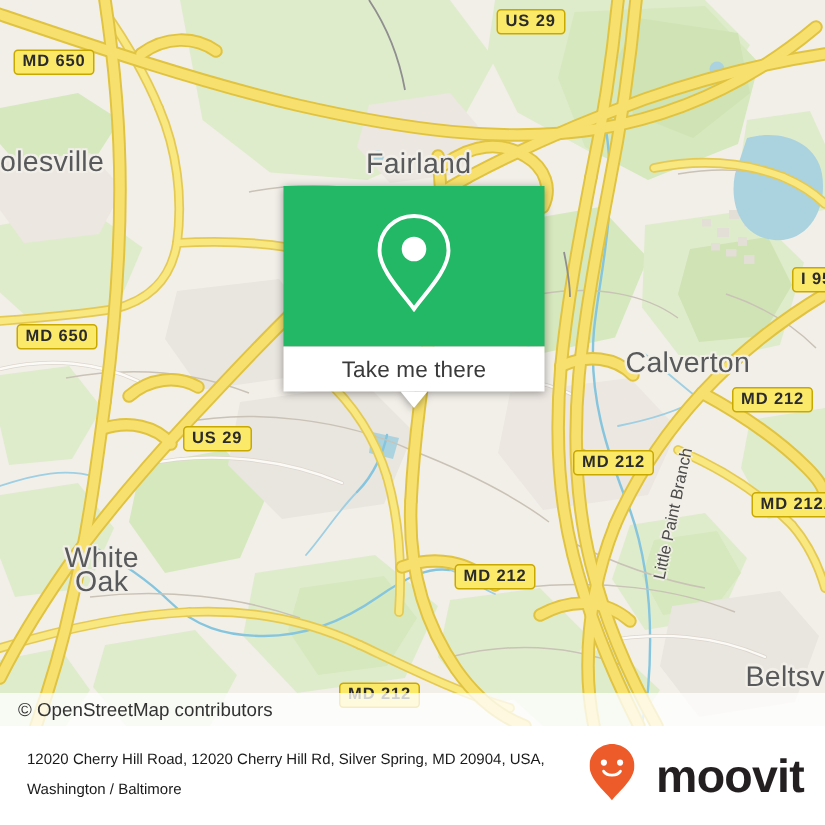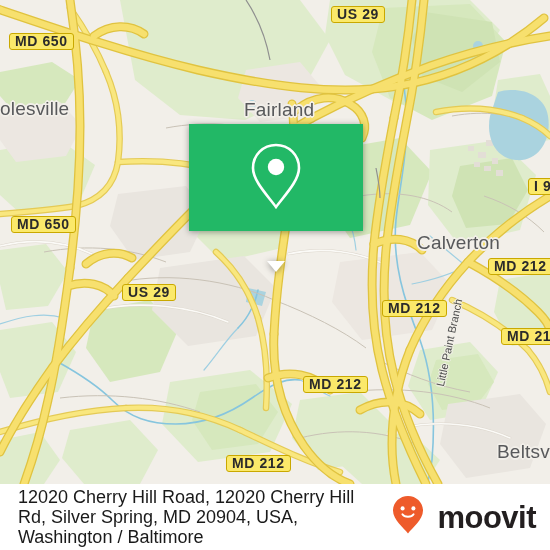--- a/index.html
+++ b/index.html
@@ -48,21 +48,21 @@
   .place-label.two-line { line-height: 16px; text-align: center; }
 
   
   .shield {
     position: absolute;
     background: #fbe96a;
     border: 1.6px solid #c9a800;
     border-radius: 3px;
     color: #2b2b2b;
     font-family: "Liberation Sans", sans-serif;
-    font-size: 14px;
+    font-size: 11px;
     font-weight: bold;
     letter-spacing: .6px;
     padding: 1px 5px 2px 5px;
     white-space: nowrap;
     line-height: 12px;
   }
 
   
   .river-label {
     position: absolute;
@@ -135,21 +135,21 @@
     height: 66px;
     background: #ffffff;
     display: flex;
     align-items: center;
     box-sizing: border-box;
     padding: 0 14px 0 18px;
   }
   #footer-title {
     flex: 1;
     color: #1a1a1a;
-    font-size: 18px;
+    font-size: 10px;
     line-height: 20px;
     padding-right: 10px;
   }
   #brand {
     display: flex;
     align-items: center;
     gap: 14px;
   }
   #brand-word {
     color: #231f20;
@@ -376,44 +376,50 @@
     </svg>
 
     <div class="place-label big" style="left:0px; top:98px;">olesville</div>
 
     <div class="place-label big" style="left:244px; top:99px;">Fairland</div>
 
     <div class="place-label big" style="left:372px; top:232px;margin-left:45px;">Calverton</div>
 
     <div class="place-label big" style="left:497px; top:441px;">Beltsville</div>
 
+    <div class="place-label two-line big" style="left:43px; top:365px;">White
+Oak</div>
 
     <div class="shield" style="left:9px;   top:33px;">MD 650</div>
     <div class="shield" style="left:11px;  top:216px;">MD 650</div>
     <div class="shield" style="left:331px; top:6px;">US 29</div>
     <div class="shield" style="left:122px; top:284px;">US 29</div>
     <div class="shield" style="left:528px; top:178px;">I 95</div>
     <div class="shield" style="left:488px; top:258px;">MD 212</div>
     <div class="shield" style="left:382px; top:300px;">MD 212</div>
     <div class="shield" style="left:501px; top:328px;">MD 212A</div>
     <div class="shield" style="left:303px; top:376px;">MD 212</div>
     <div class="shield" style="left:226px; top:455px;">MD 212</div>
 
     <div class="river-label" style="left:434px; top:385px; transform: rotate(-78deg);">Little Paint Branch</div>
 
+    <div id="attribution">© OpenStreetMap contributors</div>
   </div>
 
   <div id="popup">
     <div id="popup-green">
       <span>
         <svg width="58" height="68" viewBox="0 0 58 68" xmlns="http://www.w3.org/2000/svg">
           <path d="M29 3 C16 3 6 13 6 26 C6 39 21 54 29 65 C37 54 52 39 52 26 C52 13 42 3 29 3 Z" fill="none" stroke="#ffffff" stroke-width="2.6"></path>
           <circle cx="29" cy="25" r="8.2" fill="#ffffff"></circle>
         </svg>
       </span>
+    </div>
+    <div id="popup-white">
+      <span id="popup-cta">Take me there</span>
     </div>
     <div id="popup-tail"></div>
   </div>
 
   <div id="footer">
     <div id="footer-title">12020 Cherry Hill Road, 12020 Cherry Hill Rd, Silver Spring, MD 20904, USA, Washington / Baltimore</div>
     <div id="brand">
       <span>
         <svg width="30" height="38" viewBox="0 0 30 38" xmlns="http://www.w3.org/2000/svg">
           <path d="M15 0 C6.7 0 0 6.5 0 14.5 C0 24 11 32 15 37.5 C19 32 30 24 30 14.5 C30 6.5 23.3 0 15 0 Z" fill="#ee5b2b"></path>

